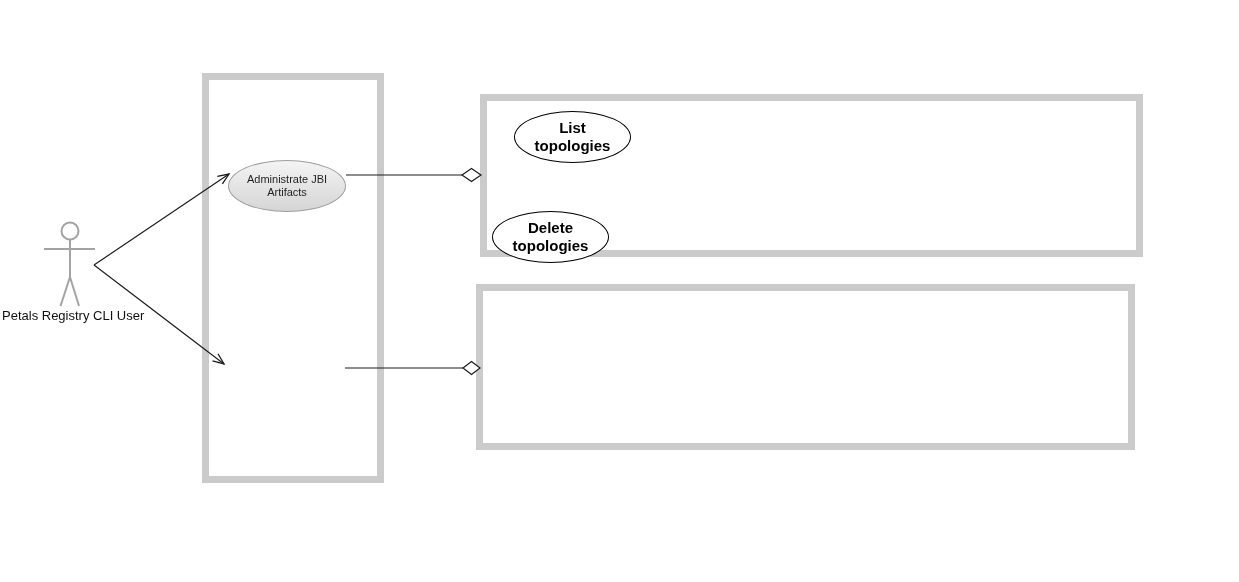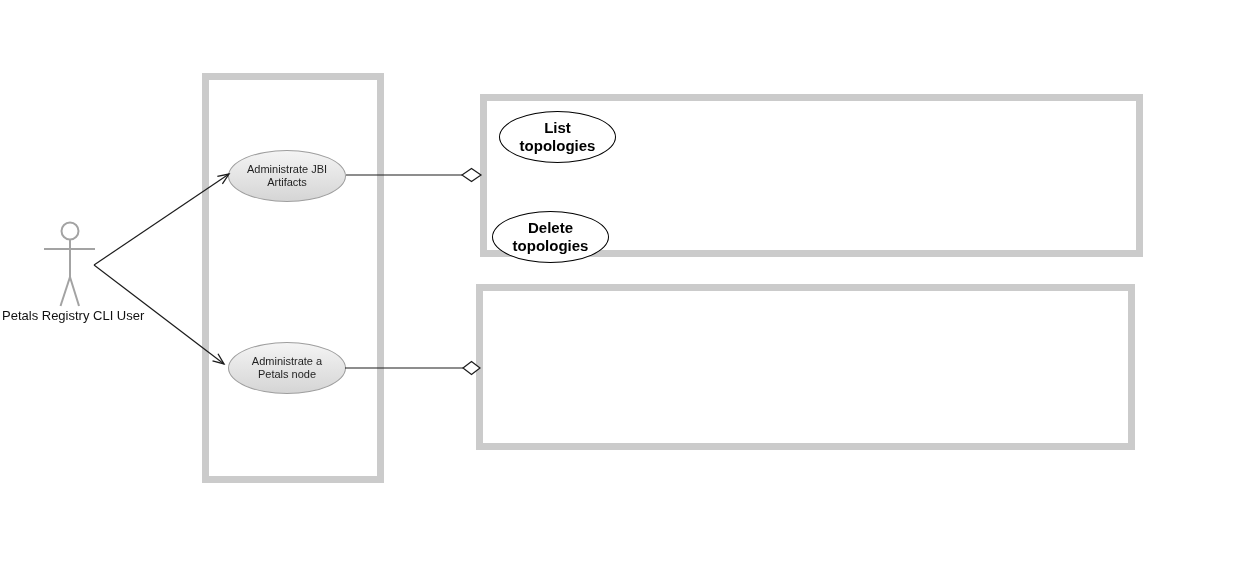--- a/index.html
+++ b/index.html
@@ -47,29 +47,25 @@
 </style>
 </head>
 <body>
 
 <div id="stage">
 
   <div class="boundary" style="left:202px;top:73px;width:182px;height:410px;"></div>
   <div class="boundary" style="left:480px;top:94px;width:663px;height:163px;"></div>
   <div class="boundary" style="left:476px;top:284px;width:659px;height:166px;"></div>
 
-  <div class="usecase gray" style="left:228px;top:150px;width:118px;height:52px;justify-content:center;">
+  <div class="usecase gray" style="left:228px;top:160px;width:118px;height:52px;justify-content:center;">
     <span>Administrate JBI</span>
     <span>Artifacts</span>
   </div>
-  <div class="usecase gray" style="left:228px;top:342px;width:118px;height:52px;">
-    <span>Administrate a</span>
-    <span>Petals node</span>
-  </div>
-  <div class="usecase white" style="left:499px;top:111px;width:117px;height:52px;">
+  <div class="usecase white" style="left:514px;top:111px;width:117px;height:52px;">
     <span>List</span>
     <span>topologies</span>
   </div>
   <div class="usecase white" style="left:492px;top:184px;width:117px;height:52px;margin-top:27px;">
     <span>Delete</span>
     <span>topologies</span>
   </div>
 
   <div class="actor-label">Petals Registry CLI User</div>
 

